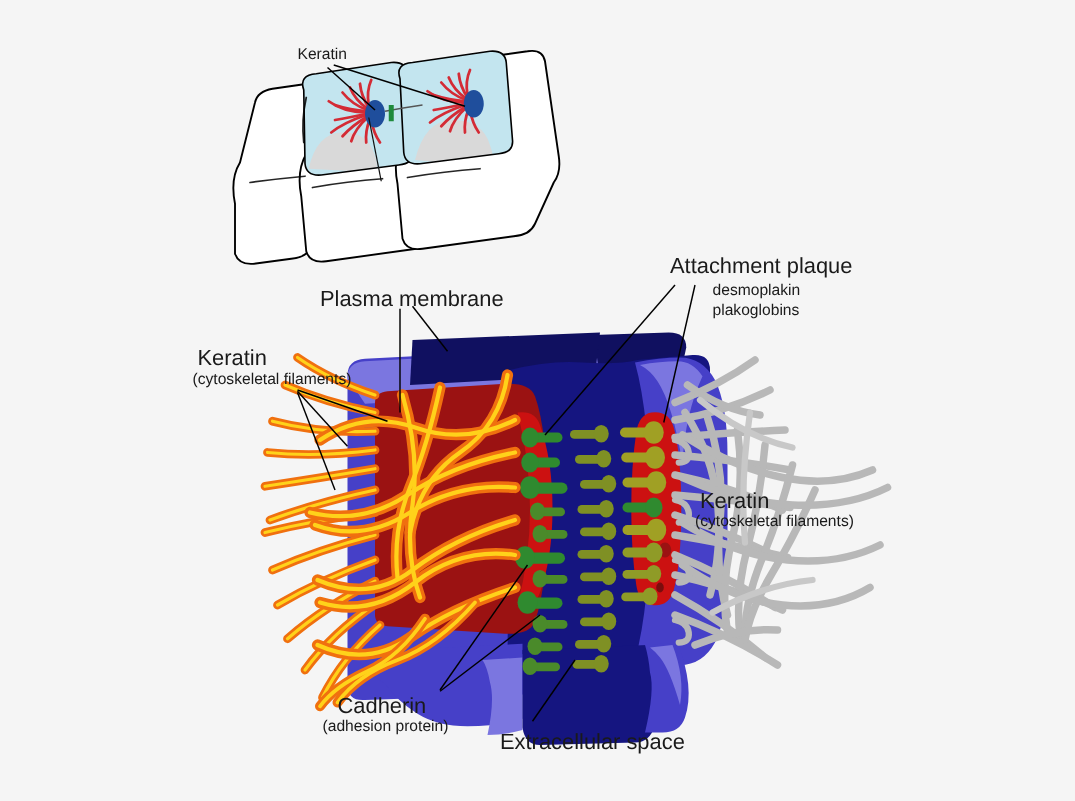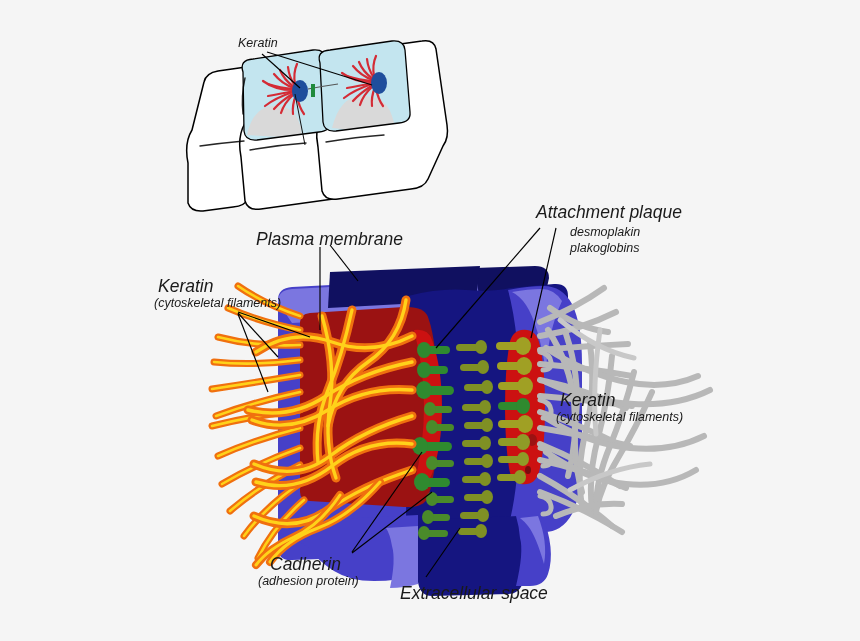--- a/index.html
+++ b/index.html
@@ -10,21 +10,20 @@
   }
   body {
     font-family: "Liberation Sans", sans-serif;
   }
   #stage {
     position: relative;
     width: 860px;
     height: 641px;
     background: #b91c1c;
     overflow: hidden;
-    font-style: italic;
   }
   #stage svg {
     display: block;
     width: 860px;
     height: 641px;
   }
   .lbl-main {
     font-family: "Liberation Sans", sans-serif;
     font-size: 17.5px;
     fill: #1a1a1a;

